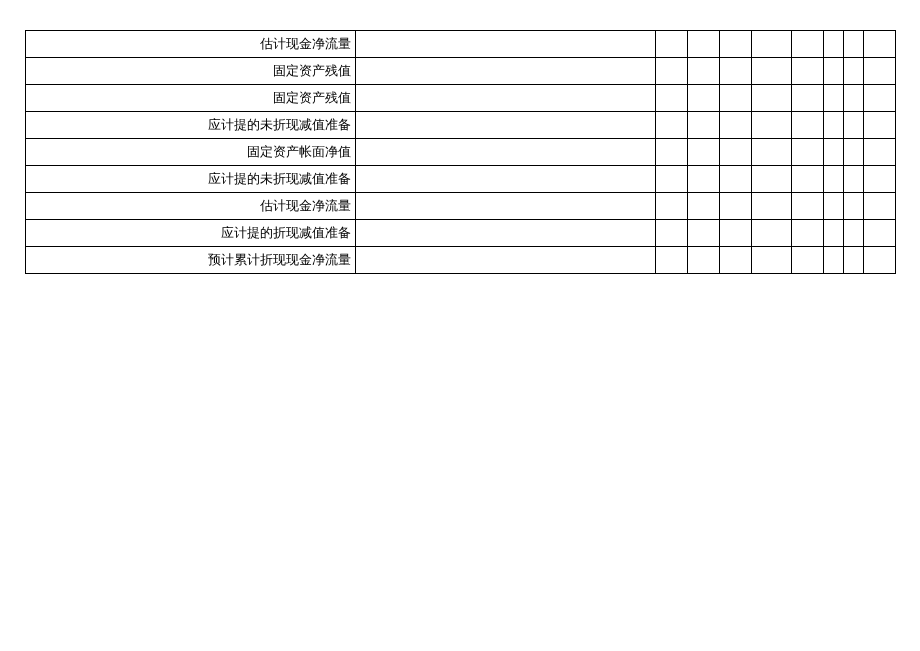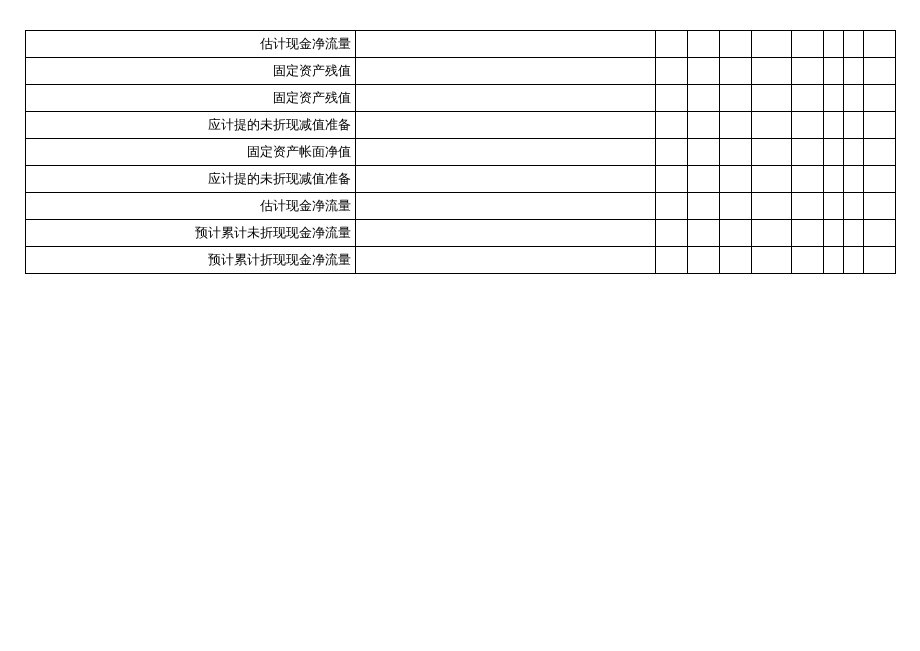--- a/index.html
+++ b/index.html
@@ -137,21 +137,21 @@
       <td></td>
       <td></td>
       <td></td>
       <td></td>
       <td></td>
       <td></td>
       <td></td>
       <td></td>
     </tr>
     <tr>
-      <td>预计累计未折现现金净流量</td>
+      <td>应计提的折现减值准备</td>
       <td></td>
       <td></td>
       <td></td>
       <td></td>
       <td></td>
       <td></td>
       <td></td>
       <td></td>
       <td></td>
     </tr>

